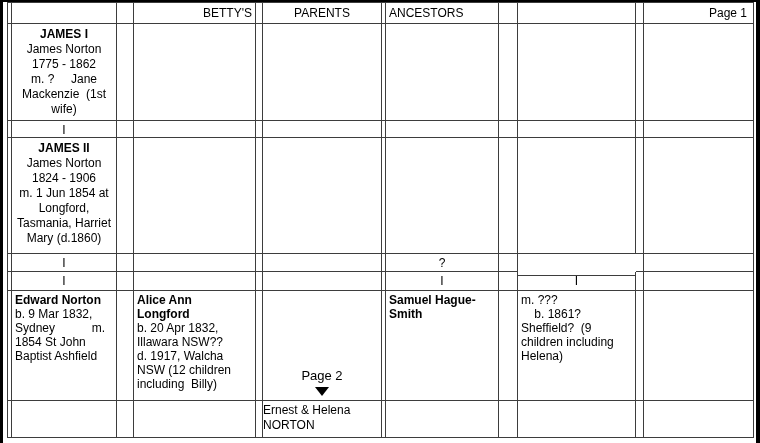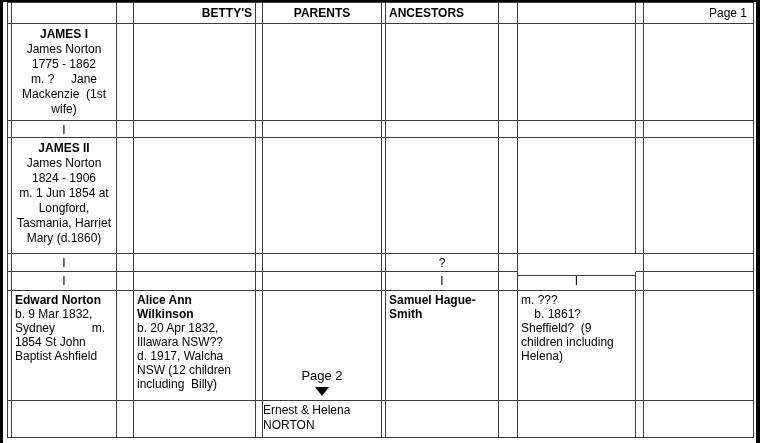--- a/index.html
+++ b/index.html
@@ -16,21 +16,21 @@
     position:absolute;left:7px;top:2px;background:#fff;
     border-left:1px solid #3d3d3d;border-top:1px solid #3d3d3d;
     display:grid;
     grid-template-columns:4px 105px 17px 122px 7px 119px 4px 113px 19px 118px 8px 110px;
     grid-template-rows:21px 97px 17px 116px 18px 19px 110px 37px;
   }
   .c{
     border-right:1px solid #3d3d3d;border-bottom:1px solid #3d3d3d;
     box-sizing:border-box;overflow:hidden;font-size:12px;
   }
-  .hdr{font-weight:bold;line-height:20px;padding:0 3px;white-space:pre;}
+  .hdr{font-weight:normal;line-height:20px;padding:0 3px;white-space:pre;}
   .pg{line-height:20px;padding:0 6px;}
   .right{text-align:right}
   .left{text-align:left}
   .center{text-align:center}
   .conn{text-align:center;line-height:16px;padding-top:1px;}
   .pnk{line-height:16px;padding:1px 0 0 3px;white-space:pre;margin-top:20px;}
   .person{padding:2px 1px 0 3px;}
   .person .pname{font-weight:bold;white-space:pre;line-height:14px;}
   .person .pdet{white-space:pre;line-height:14px;}
   .ctr-person{text-align:center;padding:3px 1px 0 1px;}
@@ -147,21 +147,21 @@
   <div class="c person left">
     <div class="pname">Edward Norton</div>
     <div class="pdet">b. 9 Mar 1832,
 Sydney           m.
 1854 St John
 Baptist Ashfield</div>
   </div>
   <div class="c"></div>
   <div class="c person left">
     <div class="pname">Alice Ann
-Wilkinson</div>
+Longford</div>
     <div class="pdet">b. 20 Apr 1832,
 Illawara NSW??
 d. 1917, Walcha
 NSW (12 children
 including  Billy)</div>
   </div>
   <div class="c"></div>
   <div class="c page2cell">
     <div class="p2label">Page 2</div>
     <div class="p2arrow"></div>

